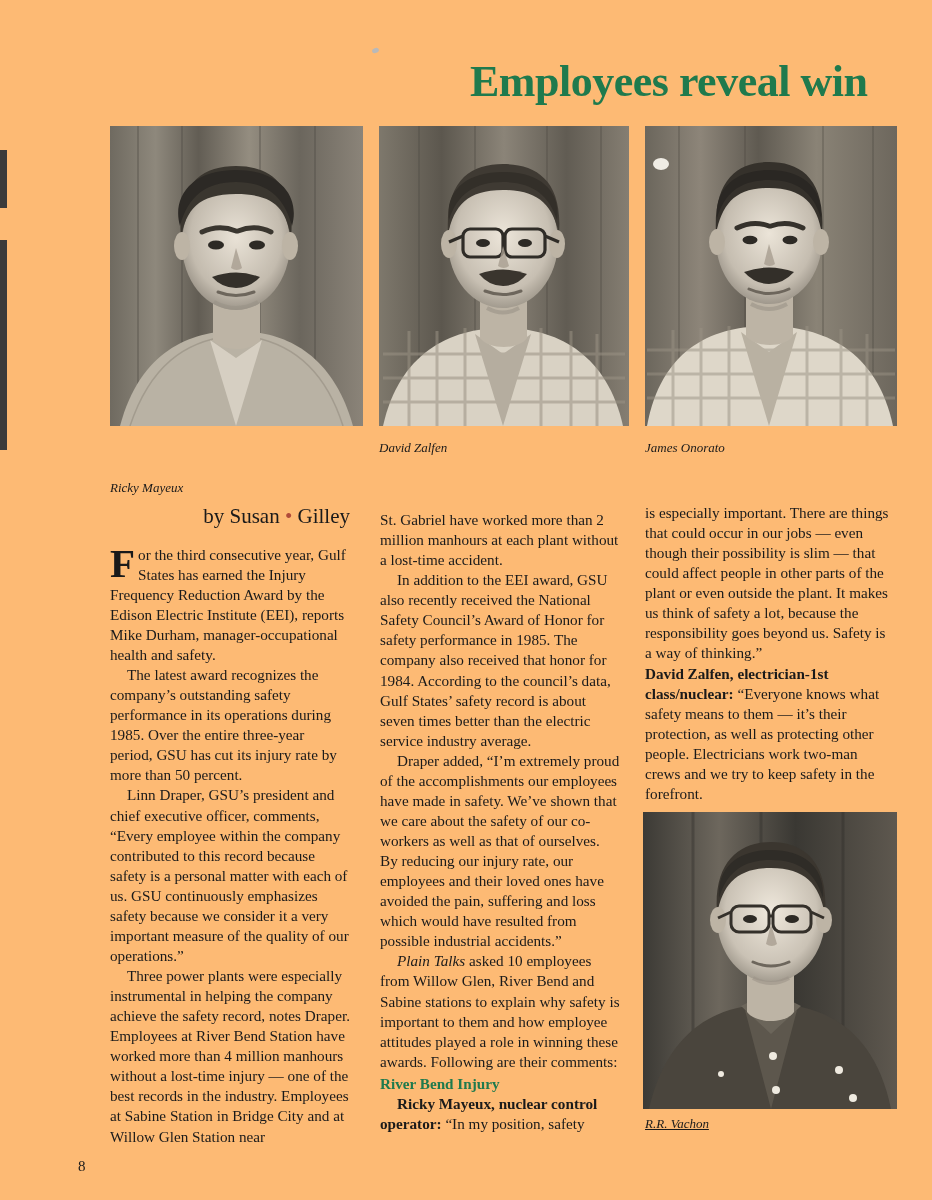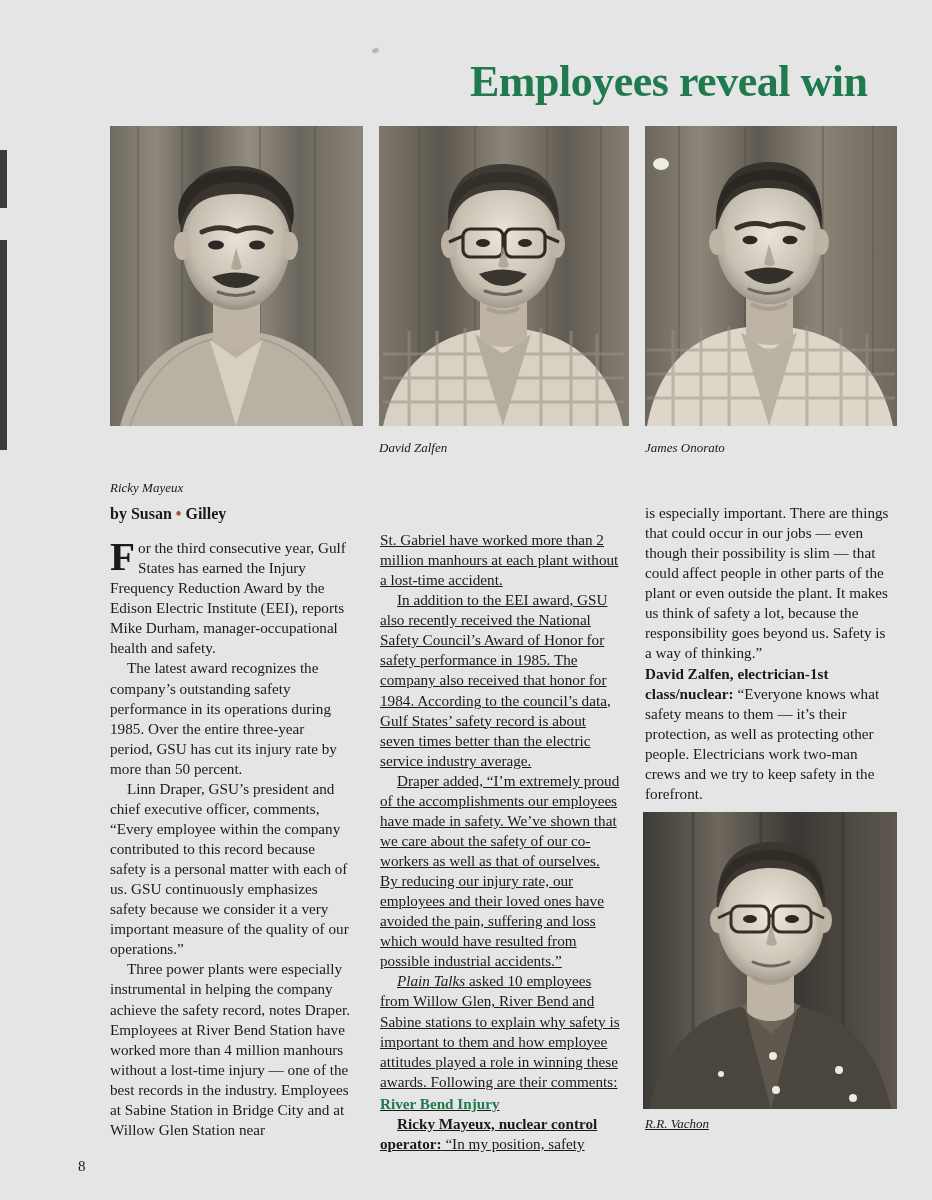--- a/index.html
+++ b/index.html
@@ -12,21 +12,21 @@
     height: 1200px;
     position: relative;
     font-family: "Liberation Serif", serif;
     color: #1a1a1a;
     overflow: hidden;
   }
 
   .page {
     position: absolute;
     inset: 0;
-    background: #e5e5e5;
+    background: #fdba74;
   }
 
   
   .bleed-top {
     position: absolute;
     left: 0; top: 150px;
     width: 7px; height: 58px;
     background: #3b3b3b;
   }
   .bleed-bottom {
@@ -84,24 +84,25 @@
     line-height: 1.32;
     text-align: left;
   }
   .col p {
     margin: 0;
     text-indent: 17px;
   }
   .col p.noindent { text-indent: 0; }
 
   .byline {
-    font-weight: bold;
-    font-size: 16px;
+    font-weight: normal;
+    font-size: 21px;
     margin-bottom: 14px !important;
     text-indent: 0 !important;
+    text-align: right;
   }
   .byline .dot {
     color: #b04a3a;
   }
 
   .dropcap-para {
     position: relative;
     text-indent: 0 !important;
   }
   .dropcap {
@@ -389,21 +390,21 @@
   <div class="caption" style="left:645px; top:1116px;text-decoration:underline;">R.R. Vachon</div>
 
   <div class="col" style="left:110px; top:503px;">
     <p class="byline"><span>by Susan</span><span class="dot">&nbsp;•&nbsp;</span><span>Gilley</span></p>
     <p class="dropcap-para"><span class="dropcap">F</span><span>or the third consecutive year, Gulf States has earned the Injury Frequency Reduction Award by the Edison Electric Institute (EEI), reports Mike Durham, manager-occupational health and safety.</span></p>
     <p>The latest award recognizes the company’s outstanding safety performance in its operations during 1985. Over the entire three-year period, GSU has cut its injury rate by more than 50 percent.</p>
     <p>Linn Draper, GSU’s president and chief executive officer, comments, “Every employee within the company contributed to this record because safety is a personal matter with each of us. GSU continuously emphasizes safety because we consider it a very important measure of the quality of our operations.”</p>
     <p>Three power plants were especially instrumental in helping the company achieve the safety record, notes Draper. Employees at River Bend Station have worked more than 4 million manhours without a lost-time injury — one of the best records in the industry. Employees at Sabine Station in Bridge City and at Willow Glen Station near</p>
   </div>
 
-  <div class="col" style="left:380px; top:530px;text-decoration:underline;">
+  <div class="col" style="left:380px; top:510px;">
     <p class="noindent">St. Gabriel have worked more than 2 million manhours at each plant without a lost-time accident.</p>
     <p>In addition to the EEI award, GSU also recently received the National Safety Council’s Award of Honor for safety performance in 1985. The company also received that honor for 1984. According to the council’s data, Gulf States’ safety record is about seven times better than the electric service industry average.</p>
     <p>Draper added, “I’m extremely proud of the accomplishments our employees have made in safety. We’ve shown that we care about the safety of our co-workers as well as that of ourselves. By reducing our injury rate, our employees and their loved ones have avoided the pain, suffering and loss which would have resulted from possible industrial accidents.”</p>
     <p><span class="ital">Plain Talks</span><span> asked 10 employees from Willow Glen, River Bend and Sabine stations to explain why safety is important to them and how employee attitudes played a role in winning these awards. Following are their comments:</span></p>
     <p class="subhead">River Bend Injury</p>
     <p><span class="runin">Ricky Mayeux, nuclear control operator:</span><span> “In my position, safety</span></p>
   </div>
 
   <div class="col" style="left:645px; top:503px; width:248px;">
     <p class="noindent">is especially important. There are things that could occur in our jobs — even though their possibility is slim — that could affect people in other parts of the plant or even outside the plant. It makes us think of safety a lot, because the responsibility goes beyond us. Safety is a way of thinking.”</p>

